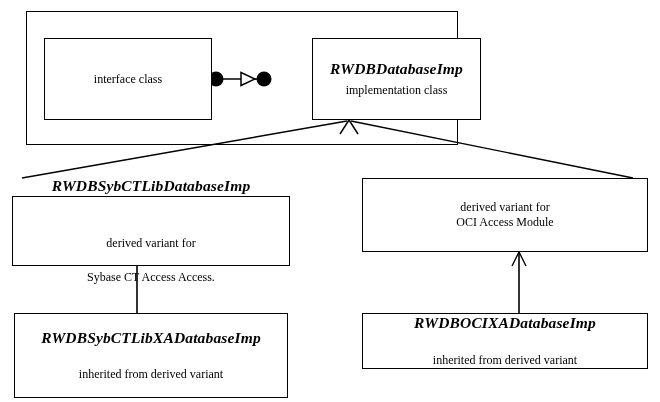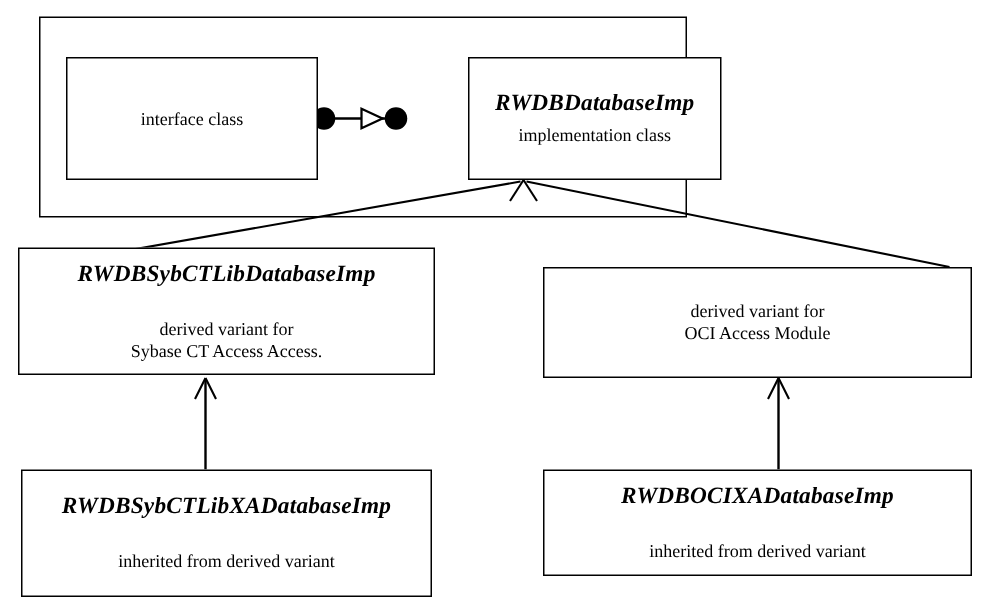--- a/index.html
+++ b/index.html
@@ -107,34 +107,34 @@
 
   <div class="class-box top-row" style="left:44px; top:38px; width:168px; height:82px;">
     <div class="class-desc">interface class</div>
   </div>
 
   <div class="class-box top-row" style="left:271px; top:38px; width:169px; height:82px;margin-left:41px;">
     <div class="class-name">RWDBDatabaseImp</div>
     <div class="class-desc">implementation class</div>
   </div>
 
-  <div class="class-box" style="left:12px; top:165px; width:278px; height:85px;">
+  <div class="class-box" style="left:12px; top:196px; width:278px; height:70px;gap:20px;">
     <div class="class-name">RWDBSybCTLibDatabaseImp</div>
     <div class="class-desc">derived variant for</div>
     <div class="class-desc">Sybase CT Access Access.</div>
   </div>
 
   <div class="class-box" style="left:362px; top:178px; width:286px; height:74px;">
     <div class="class-desc">derived variant for</div>
     <div class="class-desc">OCI Access Module</div>
   </div>
 
   <div class="class-box" style="left:14px; top:313px; width:274px; height:85px;">
     <div class="class-name">RWDBSybCTLibXADatabaseImp</div>
     <div class="class-desc">inherited from derived variant</div>
   </div>
 
-  <div class="class-box" style="left:362px; top:313px; width:286px; height:71px;">
+  <div class="class-box" style="left:362px; top:313px; width:286px; height:56px;">
     <div class="class-name">RWDBOCIXADatabaseImp</div>
     <div class="class-desc">inherited from derived variant</div>
   </div>
 
 </div>
 
 </body></html>

